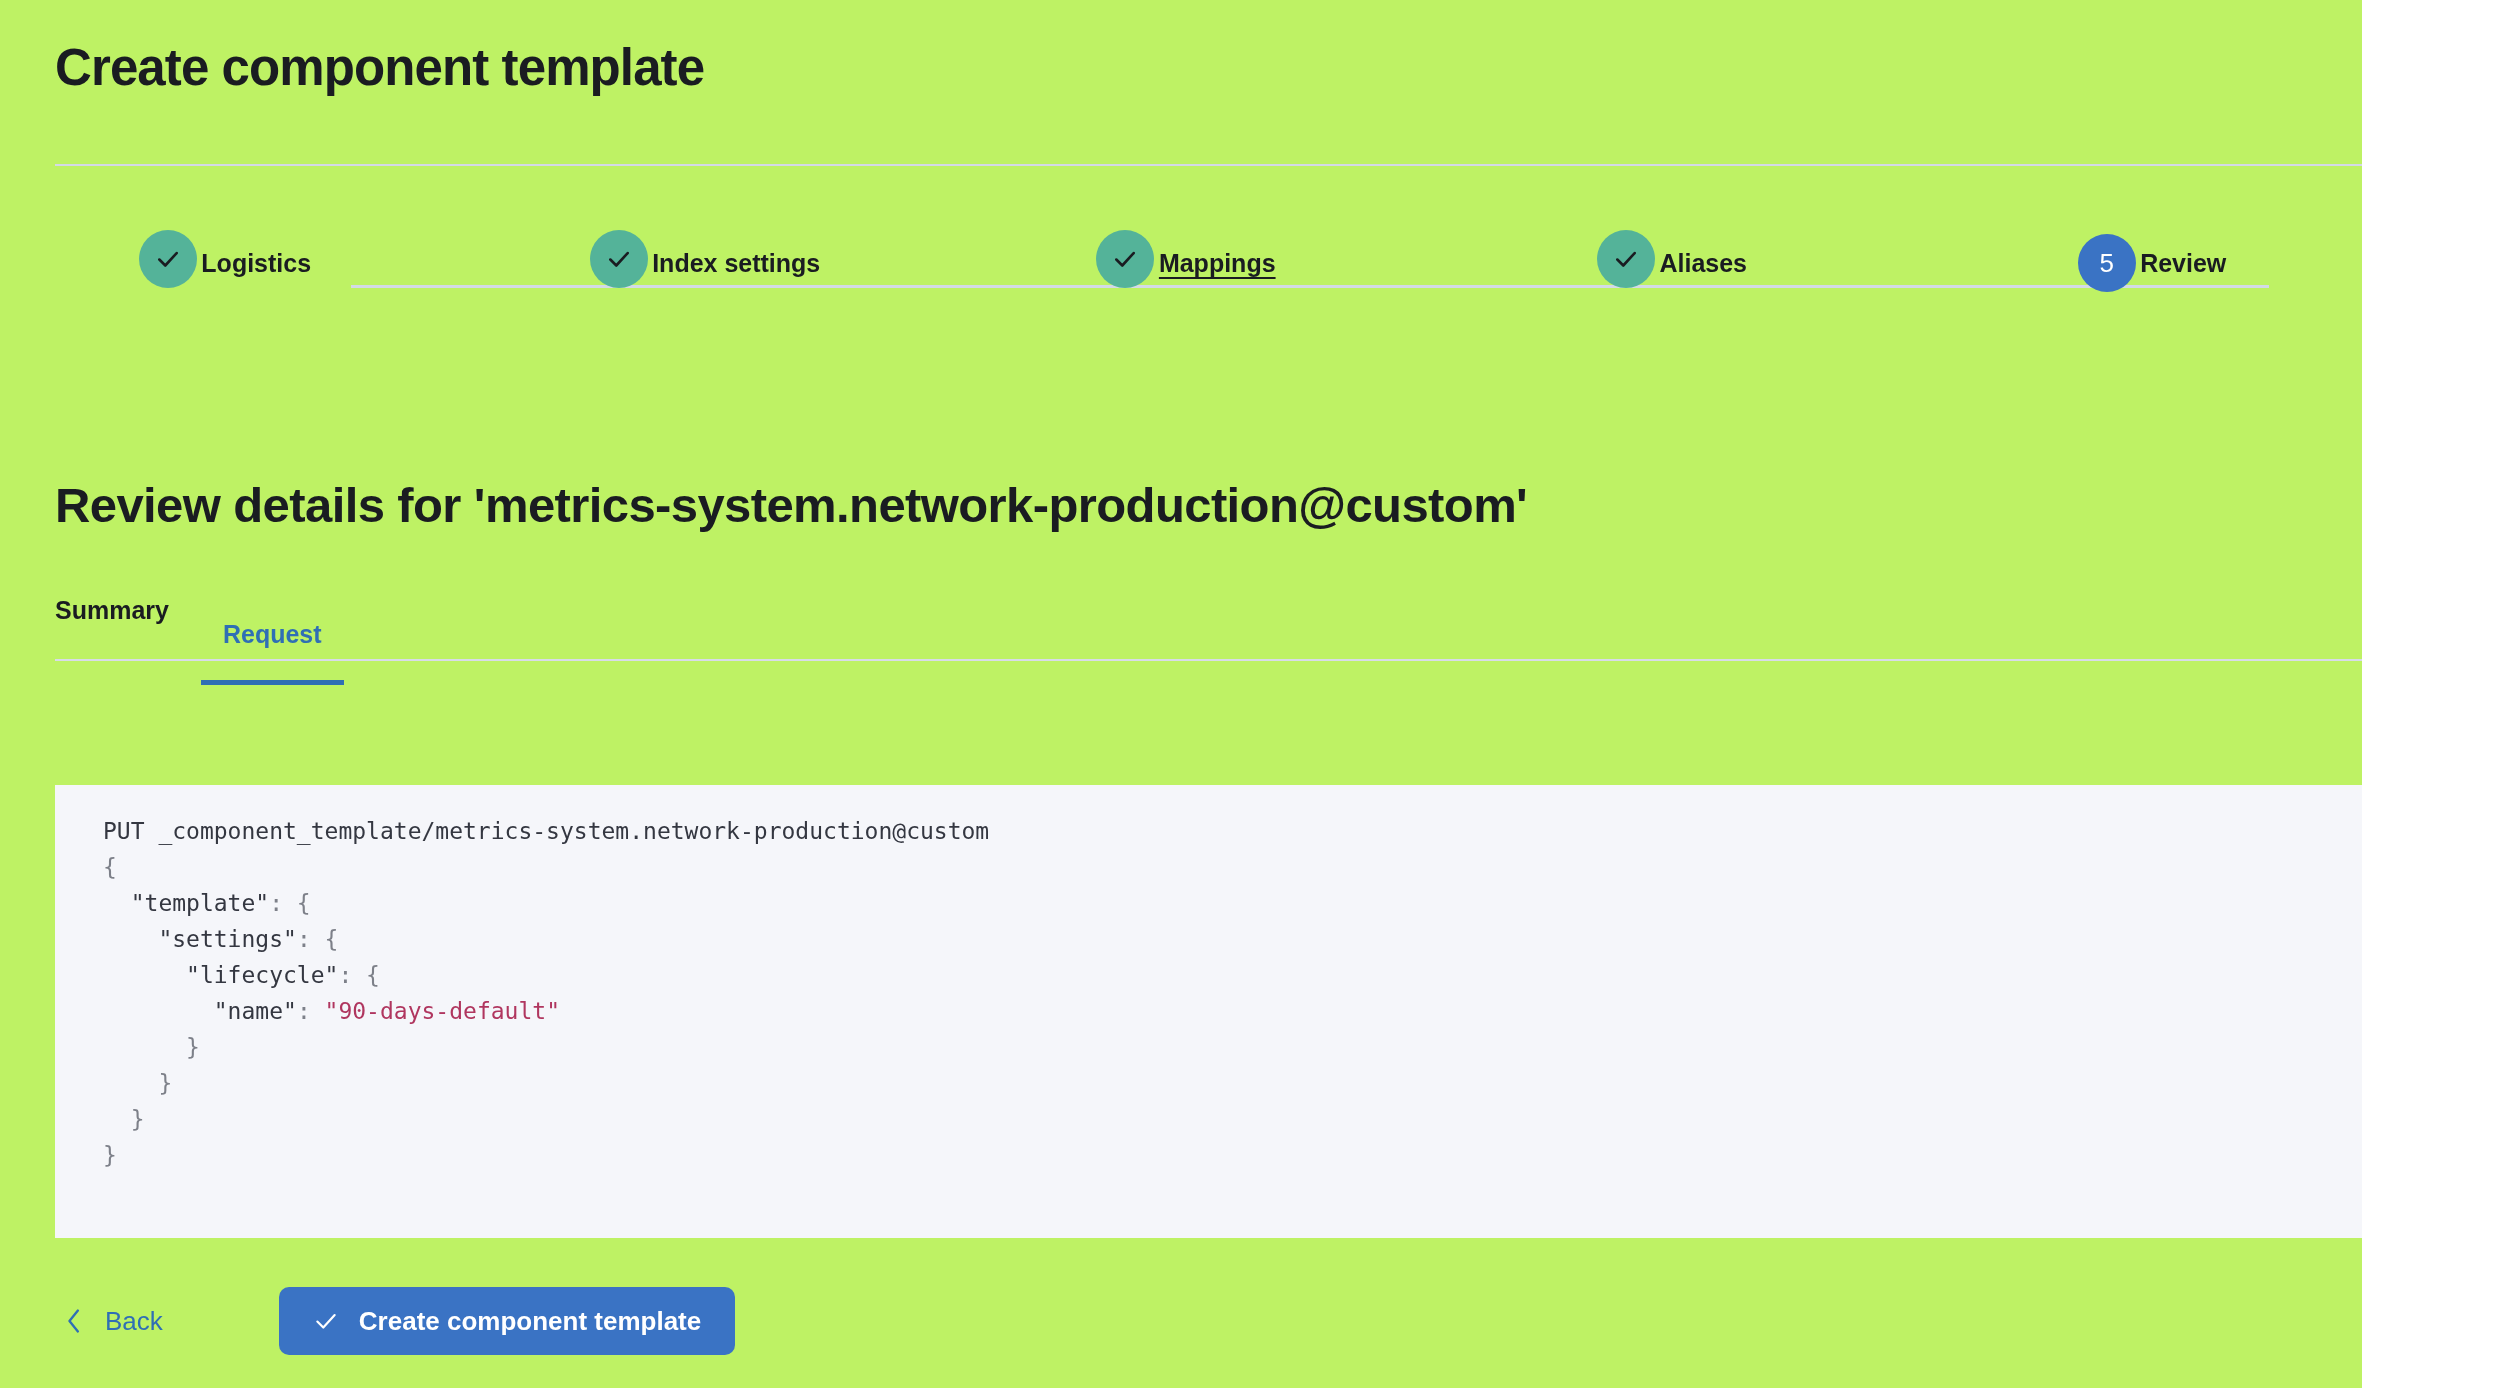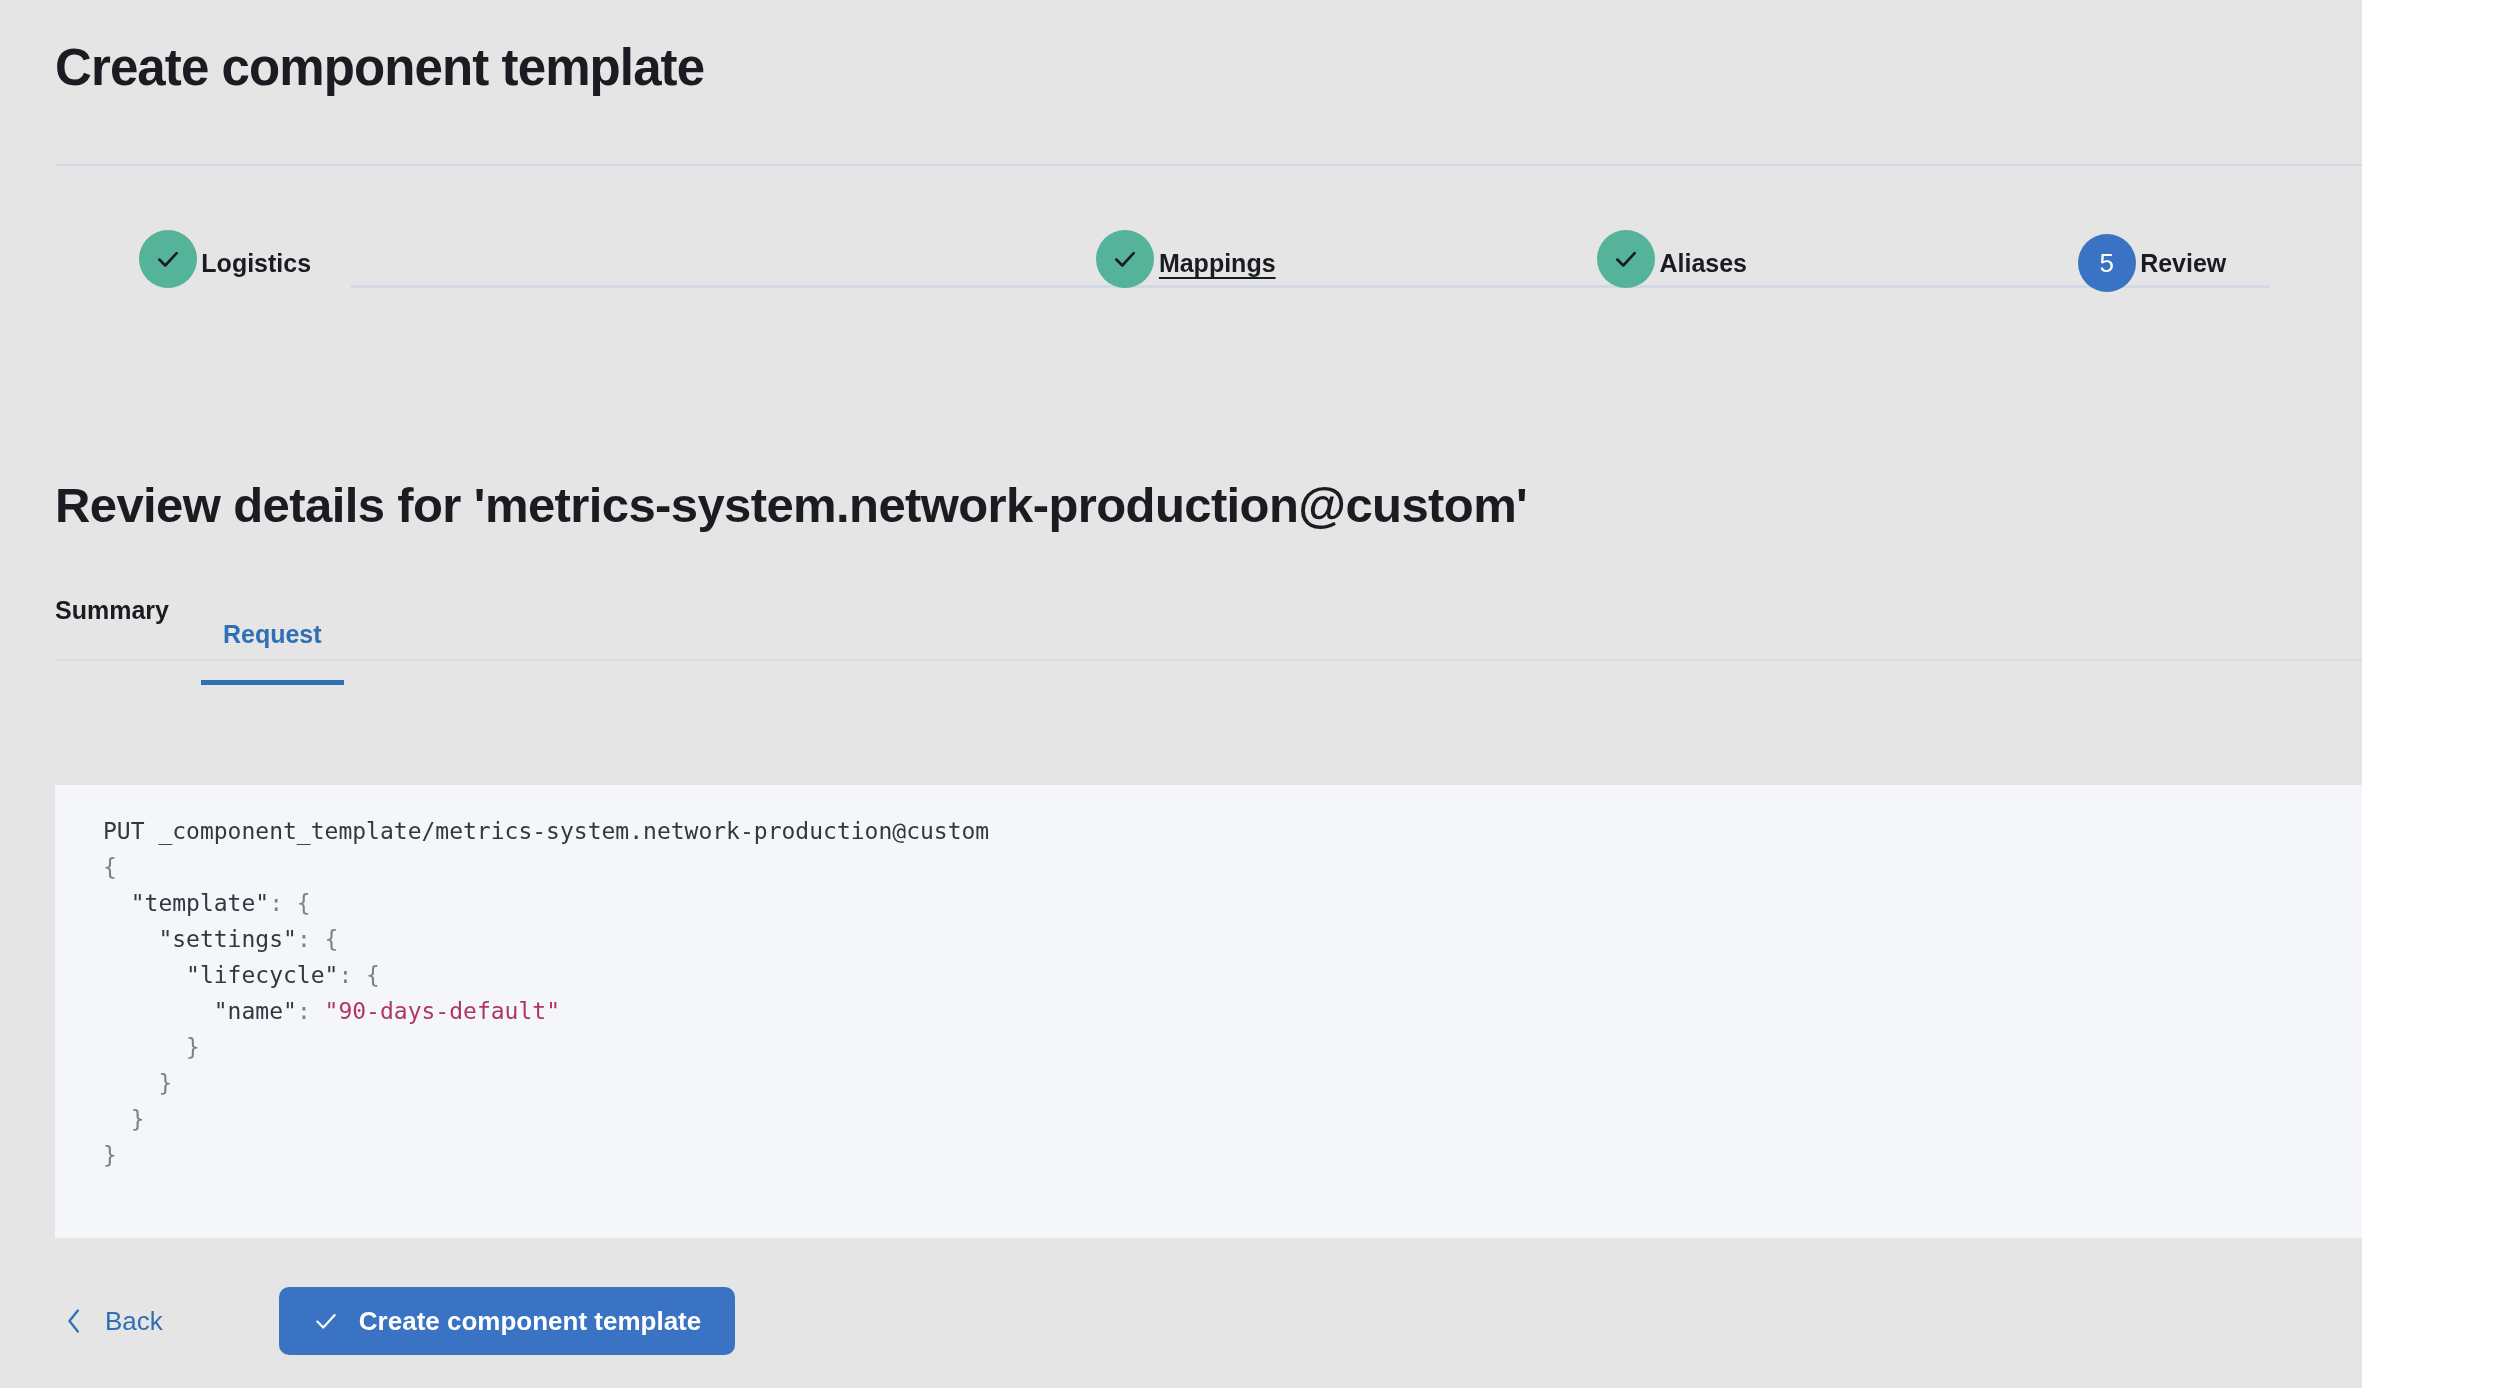--- a/index.html
+++ b/index.html
@@ -9,21 +9,21 @@
     height: 1388px;
     background: #ffffff;
     font-family: "Liberation Sans", sans-serif;
     -webkit-font-smoothing: antialiased;
   }
 
   .page {
     position: relative;
     width: 2362px;
     height: 1388px;
-    background: #e5e5e5;
+    background: #bef264;
     overflow: hidden;
   }
 
   
   .page-title {
     position: absolute;
     left: 55px;
     top: 38px;
     font-size: 51px;
     line-height: 60px;
@@ -275,20 +275,28 @@
 
     <div class="step" style="left:170px;">
       <div class="step-circle done">
         <svg class="tick" viewBox="0 0 24 24" fill="none" stroke="#1a1c21" stroke-width="2.4" stroke-linecap="round" stroke-linejoin="round">
             <polyline points="4 12.5 9.5 18 20 6.5"></polyline>
           </svg>
       </div>
       <div class="step-label">Logistics</div>
     </div>
 
+    <div class="step" style="left:650px;">
+      <div class="step-circle done">
+        <svg class="tick" viewBox="0 0 24 24" fill="none" stroke="#1a1c21" stroke-width="2.4" stroke-linecap="round" stroke-linejoin="round">
+            <polyline points="4 12.5 9.5 18 20 6.5"></polyline>
+          </svg>
+      </div>
+      <div class="step-label">Index settings</div>
+    </div>
 
     <div class="step" style="left:1131px;">
       <div class="step-circle done">
         <svg class="tick" viewBox="0 0 24 24" fill="none" stroke="#1a1c21" stroke-width="2.4" stroke-linecap="round" stroke-linejoin="round">
             <polyline points="4 12.5 9.5 18 20 6.5"></polyline>
           </svg>
       </div>
       <div class="step-label hovered">Mappings</div>
     </div>
 

